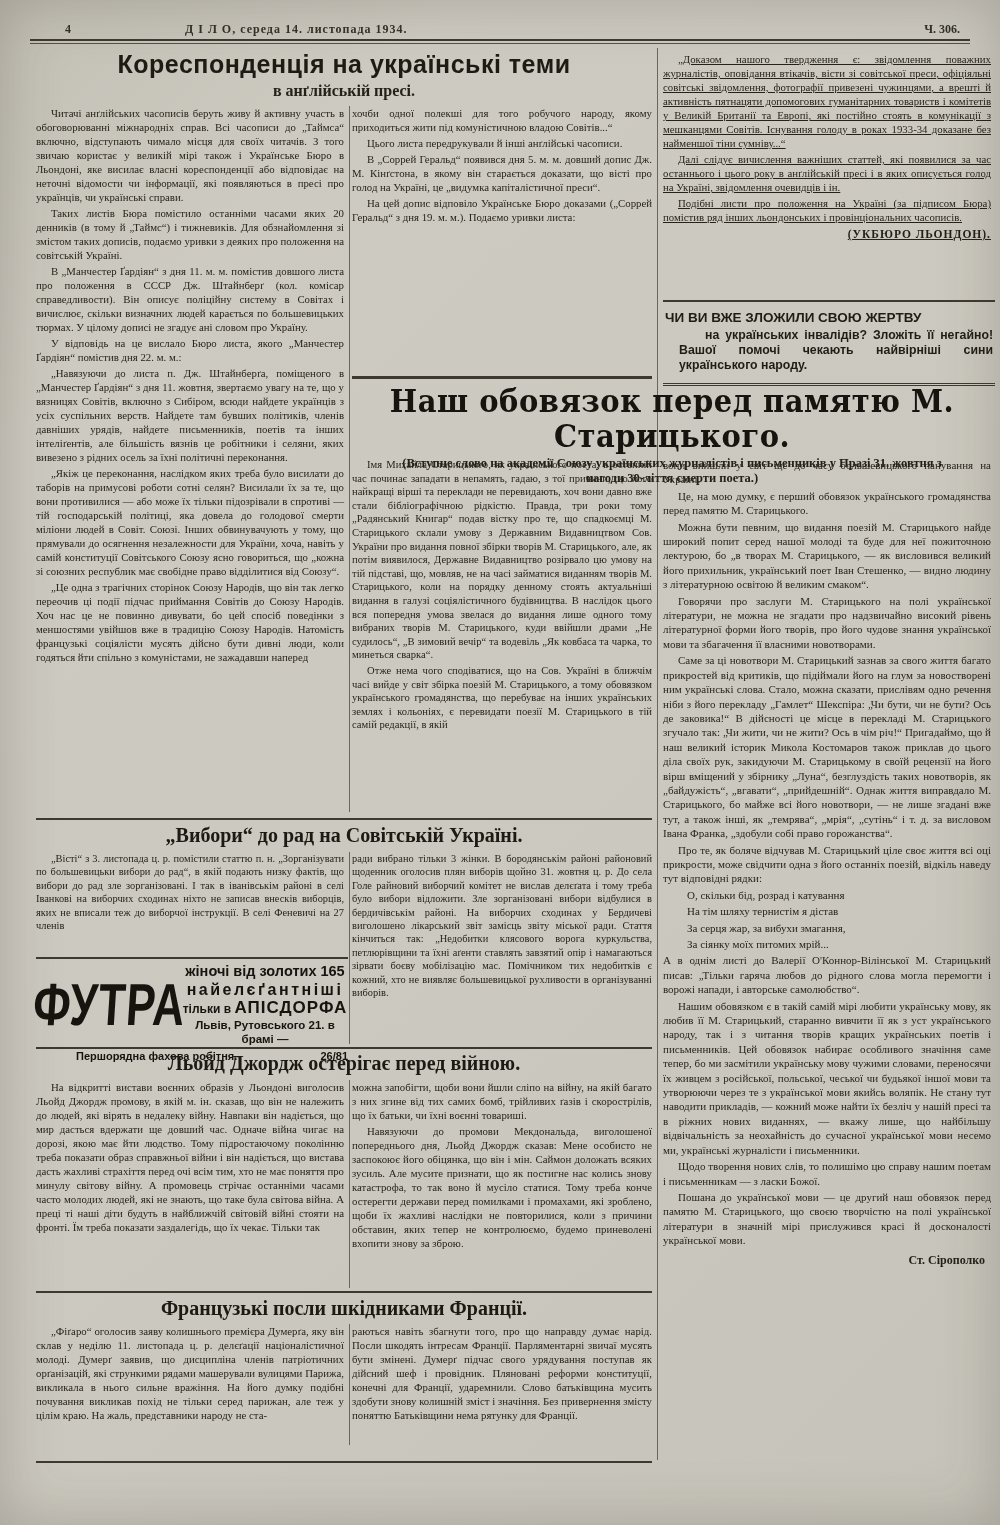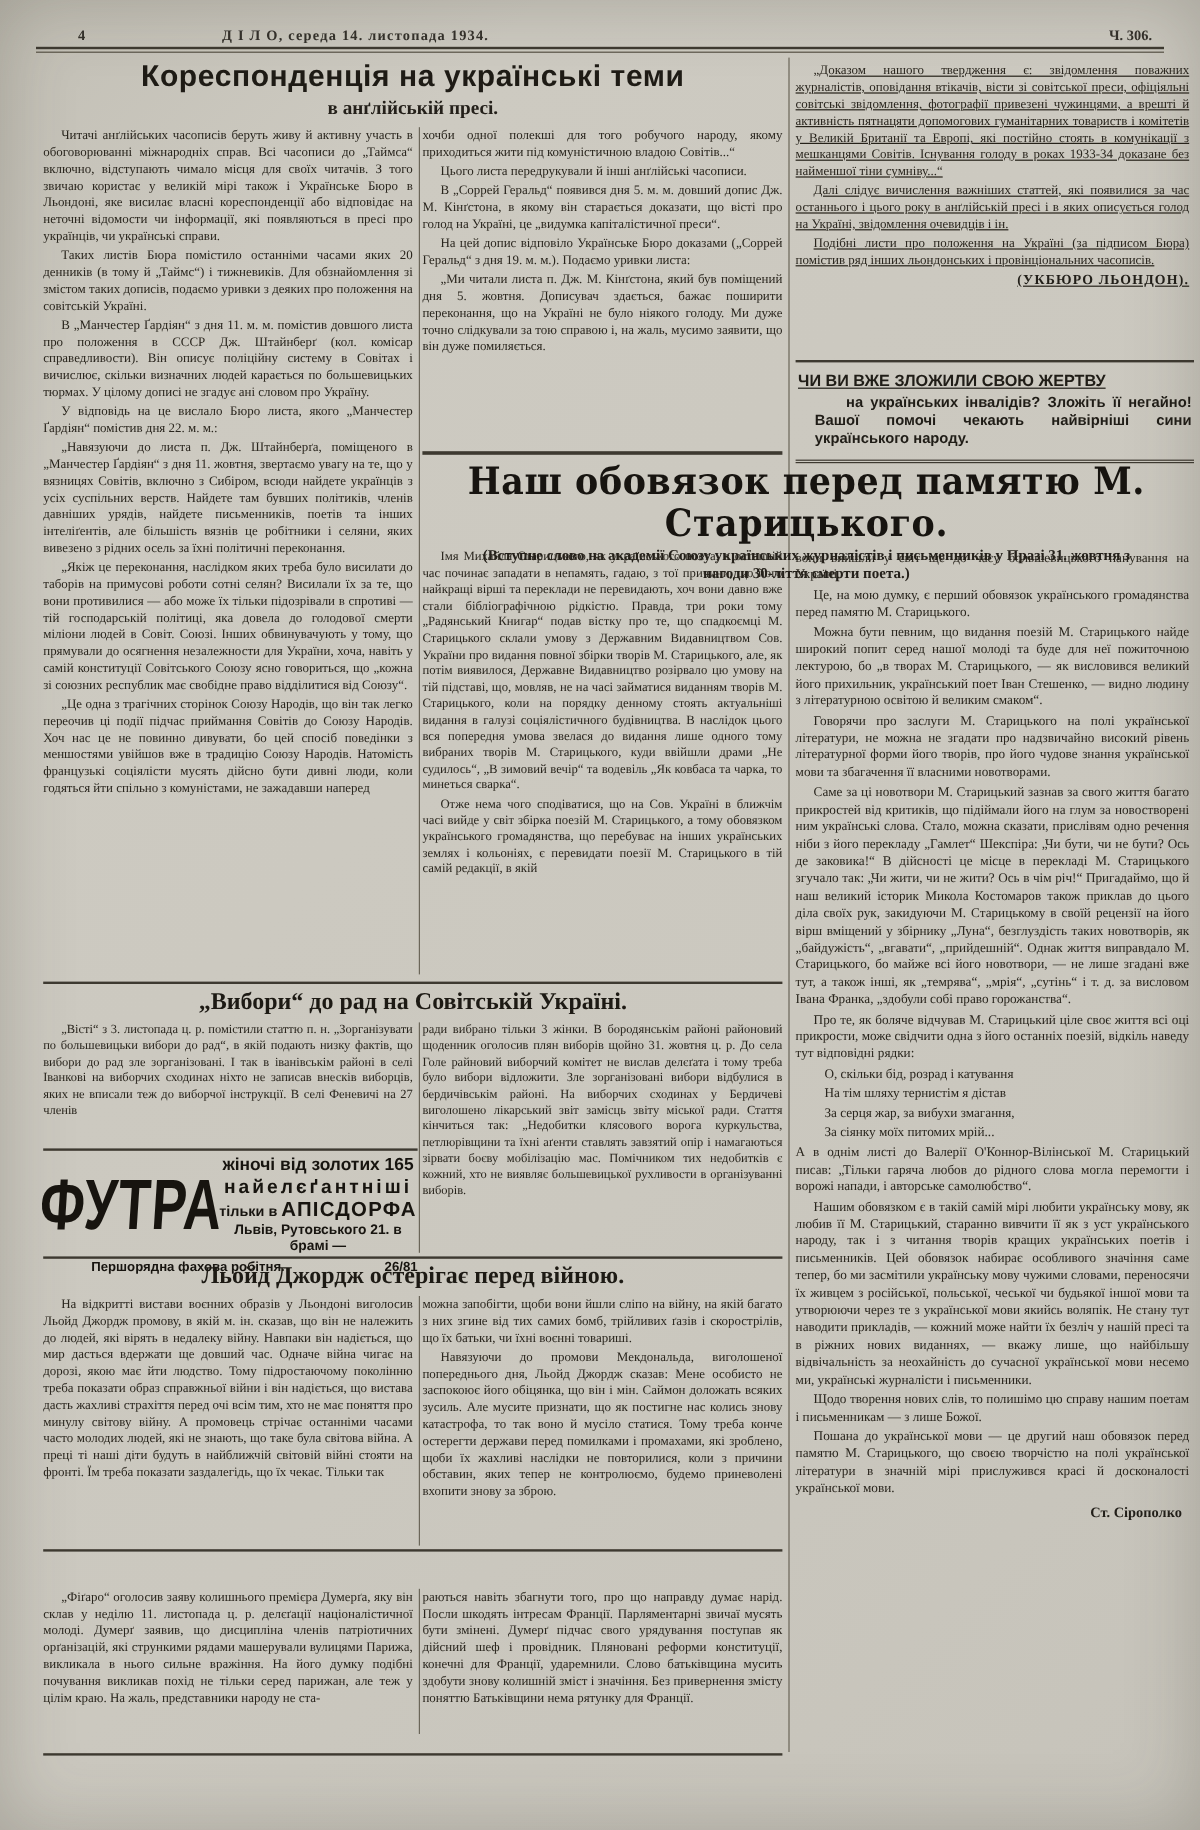--- a/index.html
+++ b/index.html
@@ -30,21 +30,21 @@
 
   .a1cols{position:absolute;left:36px;top:106px;width:616px;}
   .a1col1{position:absolute;left:0;top:0;width:308px;}
   .a1col2{position:absolute;left:316px;top:0;width:300px;}
 
   .a1right{position:absolute;left:663px;top:52px;width:328px;text-decoration:underline;}
   .sig{ text-align:right;font:bold 11.5px/15px "Liberation Serif",serif;letter-spacing:1px;margin-top:3px;color:#221f19;}
 
   .donation{position:absolute;left:663px;top:300px;width:328px;
     border-top:2px solid #3d3930;border-bottom:3px double #3d3930;padding:8px 2px 10px 2px;}
-  .donation .dt{font:bold 13.5px/16px "Liberation Sans",sans-serif;color:#201d17;text-decoration:underline;}
+  .donation .dt{font:bold 13.5px/16px "Liberation Sans",sans-serif;color:#201d17;}
   .donation .db{font:bold 12.3px/15px "Liberation Sans",sans-serif;margin-top:2px;padding-left:14px;
     text-indent:26px;text-align:justify;color:#201d17;}
 
   .starhead{position:absolute;left:352px;top:384px;width:640px;text-align:center;}
   .starhead .t{font:bold 29px/32px "DejaVu Serif",serif;letter-spacing:.5px;color:#171410;
     transform:scaleY(1.08);transform-origin:top center;}
   .starhead .s{font:bold 12.5px/15px "Liberation Serif",serif;margin:8px auto 0 auto;width:580px;color:#24201a;}
 
   .starcol1{position:absolute;left:352px;top:458px;width:300px;}
   .starcol1 p{font-size:10.6px;line-height:13.6px;}
@@ -111,21 +111,20 @@
         <p>У відповідь на це вислало Бюро листа, якого „Манчестер Ґардіян“ помістив дня 22. м. м.:</p>
         <p>„Навязуючи до листа п. Дж. Штайнберґа, поміщеного в „Манчестер Ґардіян“ з дня 11. жовтня, звертаємо увагу на те, що у вязницях Совітів, включно з Сибіром, всюди найдете українців з усіх суспільних верств. Найдете там бувших політиків, членів давніших урядів, найдете письменників, поетів та інших інтеліґентів, але більшість вязнів це робітники і селяни, яких вивезено з рідних осель за їхні політичні переконання.</p>
         <p>„Якіж це переконання, наслідком яких треба було висилати до таборів на примусові роботи сотні селян? Висилали їх за те, що вони противилися — або може їх тільки підозрівали в спротиві — тій господарській політиці, яка довела до голодової смерти міліони людей в Совіт. Союзі. Інших обвинувачують у тому, що прямували до осягнення незалежности для України, хоча, навіть у самій конституції Совітського Союзу ясно говориться, що „кожна зі союзних республик має свобідне право відділитися від Союзу“.</p>
         <p>„Це одна з трагічних сторінок Союзу Народів, що він так легко переочив ці події підчас приймання Совітів до Союзу Народів. Хоч нас це не повинно дивувати, бо цей спосіб поведінки з меншостями увійшов вже в традицію Союзу Народів. Натомість французькі соціялісти мусять дійсно бути дивні люди, коли годяться йти спільно з комуністами, не зажадавши наперед</p>
       </div>
     <div class="a1col2 bodytext cont">
         <p>хочби одної полекші для того робучого народу, якому приходиться жити під комуністичною владою Совітів...“</p>
         <p>Цього листа передрукували й інші анґлійські часописи.</p>
         <p>В „Соррей Геральд“ появився дня 5. м. м. довший допис Дж. М. Кінґстона, в якому він старається доказати, що вісті про голод на Україні, це „видумка капіталістичної преси“.</p>
         <p>На цей допис відповіло Українське Бюро доказами („Соррей Геральд“ з дня 19. м. м.). Подаємо уривки листа:</p>
-        <p>„Ми читали листа п. Дж. М. Кінґстона, який був поміщений дня 5. жовтня. Дописувач здається, бажає поширити переконання, що на Україні не було ніякого голоду. Ми дуже точно слідкували за тою справою і, на жаль, мусимо заявити, що він дуже помиляється.</p>
       </div>
   </div>
   <div class="hrule thick" style="left:352px;top:376px;width:300px;"></div>
 
   <div class="a1right bodytext">
     <div>
         <p>„Доказом нашого твердження є: звідомлення поважних журналістів, оповідання втікачів, вісти зі совітської преси, офіціяльні совітські звідомлення, фотографії привезені чужинцями, а врешті й активність пятнацяти допомогових гуманітарних товариств і комітетів у Великій Британії та Европі, які постійно стоять в комунікації з мешканцями Совітів. Існування голоду в роках 1933-34 доказане без найменшої тіни сумніву...“</p>
         <p>Далі слідує вичислення важніших статтей, які появилися за час останнього і цього року в анґлійській пресі і в яких описується голод на Україні, звідомлення очевидців і ін.</p>
         <p>Подібні листи про положення на Україні (за підписом Бюра) помістив ряд інших льондонських і провінціональних часописів.</p>
       </div>
@@ -156,21 +155,21 @@
       </div>
     <div class="poem">
         <p>О, скільки бід, розрад і катування</p>
         <p>На тім шляху тернистім я дістав</p>
         <p>За серця жар, за вибухи змагання,</p>
         <p>За сіянку моїх питомих мрій...</p>
       </div>
     <div>
         <p>А в однім листі до Валерії О'Коннор-Вілінської М. Старицький писав: „Тільки гаряча любов до рідного слова могла перемогти і ворожі напади, і авторське самолюбство“.</p>
         <p>Нашим обовязком є в такій самій мірі любити українську мову, як любив її М. Старицький, старанно вивчити її як з уст українського народу, так і з читання творів кращих українських поетів і письменників. Цей обовязок набирає особливого значіння саме тепер, бо ми засмітили українську мову чужими словами, переносячи їх живцем з російської, польської, чеської чи будьякої іншої мови та утворюючи через те з української мови якийсь воляпік. Не стану тут наводити прикладів, — кожний може найти їх безліч у нашій пресі та в ріжних нових виданнях, — вкажу лише, що найбільшу відвічальність за неохайність до сучасної української мови несемо ми, українські журналісти і письменники.</p>
-        <p>Щодо творення нових слів, то полишімо цю справу нашим поетам і письменникам — з лише Божої.</p>
+        <p>Щодо творення нових слів, то полишімо цю справу нашим поетам і письменникам — з ласки Божої.</p>
         <p>Пошана до української мови — це другий наш обовязок перед памятю М. Старицького, що своєю творчістю на полі української літератури в значній мірі прислужився красі й досконалості української мови.</p>
       </div>
     <div class="sig2">Ст. Сірополко</div>
   </div>
 
   <div class="hrule" style="left:36px;top:818px;width:616px;"></div>
   <div class="subhead vybhead">„Вибори“ до рад на Совітській Україні.</div>
   <div class="vybcol1 bodytext">
       <p>„Вісті“ з 3. листопада ц. р. помістили статтю п. н. „Зорганізувати по большевицьки вибори до рад“, в якій подають низку фактів, що вибори до рад зле зорганізовані. І так в іванівськім районі в селі Іванкові на виборчих сходинах ніхто не записав внесків виборців, яких не вписали теж до виборчої інструкції. В селі Феневичі на 27 членів</p>
     </div>
@@ -201,20 +200,21 @@
   <div class="subhead lloydhead">Льойд Джордж остерігає перед війною.</div>
   <div class="lloydcol1 bodytext">
       <p>На відкритті вистави воєнних образів у Льондоні виголосив Льойд Джордж промову, в якій м. ін. сказав, що він не належить до людей, які вірять в недалеку війну. Навпаки він надіється, що мир дасться вдержати ще довший час. Одначе війна чигає на дорозі, якою має йти людство. Тому підростаючому поколінню треба показати образ справжньої війни і він надіється, що вистава дасть жахливі страхіття перед очі всім тим, хто не має поняття про минулу світову війну. А промовець стрічає останніми часами часто молодих людей, які не знають, що таке була світова війна. А преці ті наші діти будуть в найближчій світовій війні стояти на фронті. Їм треба показати заздалегідь, що їх чекає. Тільки так</p>
     </div>
   <div class="lloydcol2 bodytext cont">
       <p>можна запобігти, щоби вони йшли сліпо на війну, на якій багато з них згине від тих самих бомб, трійливих ґазів і скорострілів, що їх батьки, чи їхні воєнні товариші.</p>
       <p>Навязуючи до промови Мекдональда, виголошеної попереднього дня, Льойд Джордж сказав: Мене особисто не заспокоює його обіцянка, що він і мін. Саймон доложать всяких зусиль. Але мусите признати, що як постигне нас колись знову катастрофа, то так воно й мусіло статися. Тому треба конче остерегти держави перед помилками і промахами, які зроблено, щоби їх жахливі наслідки не повторилися, коли з причини обставин, яких тепер не контролюємо, будемо приневолені вхопити знову за зброю.</p>
     </div>
 
   <div class="hrule" style="left:36px;top:1291px;width:616px;"></div>
+  <div class="subhead frhead">Французькі посли шкідниками Франції.</div>
   <div class="frcol1 bodytext">
       <p>„Фіґаро“ оголосив заяву колишнього премієра Думерґа, яку він склав у неділю 11. листопада ц. р. делєґації націоналістичної молоді. Думерґ заявив, що дисципліна членів патріотичних орґанізацій, які стрункими рядами машерували вулицями Парижа, викликала в нього сильне вражіння. На його думку подібні почування викликав похід не тільки серед парижан, але теж у цілім краю. На жаль, представники народу не ста-</p>
     </div>
   <div class="frcol2 bodytext cont">
       <p>раються навіть збагнути того, про що направду думає нарід. Посли шкодять інтресам Франції. Парляментарні звичаї мусять бути змінені. Думерґ підчас свого урядування поступав як дійсний шеф і провідник. Пляновані реформи конституції, конечні для Франції, ударемнили. Слово батьківщина мусить здобути знову колишній зміст і значіння. Без привернення змісту поняттю Батьківщини нема рятунку для Франції.</p>
     </div>
 
   <div class="hrule" style="left:36px;top:1461px;width:616px;"></div>
 </div>
 

